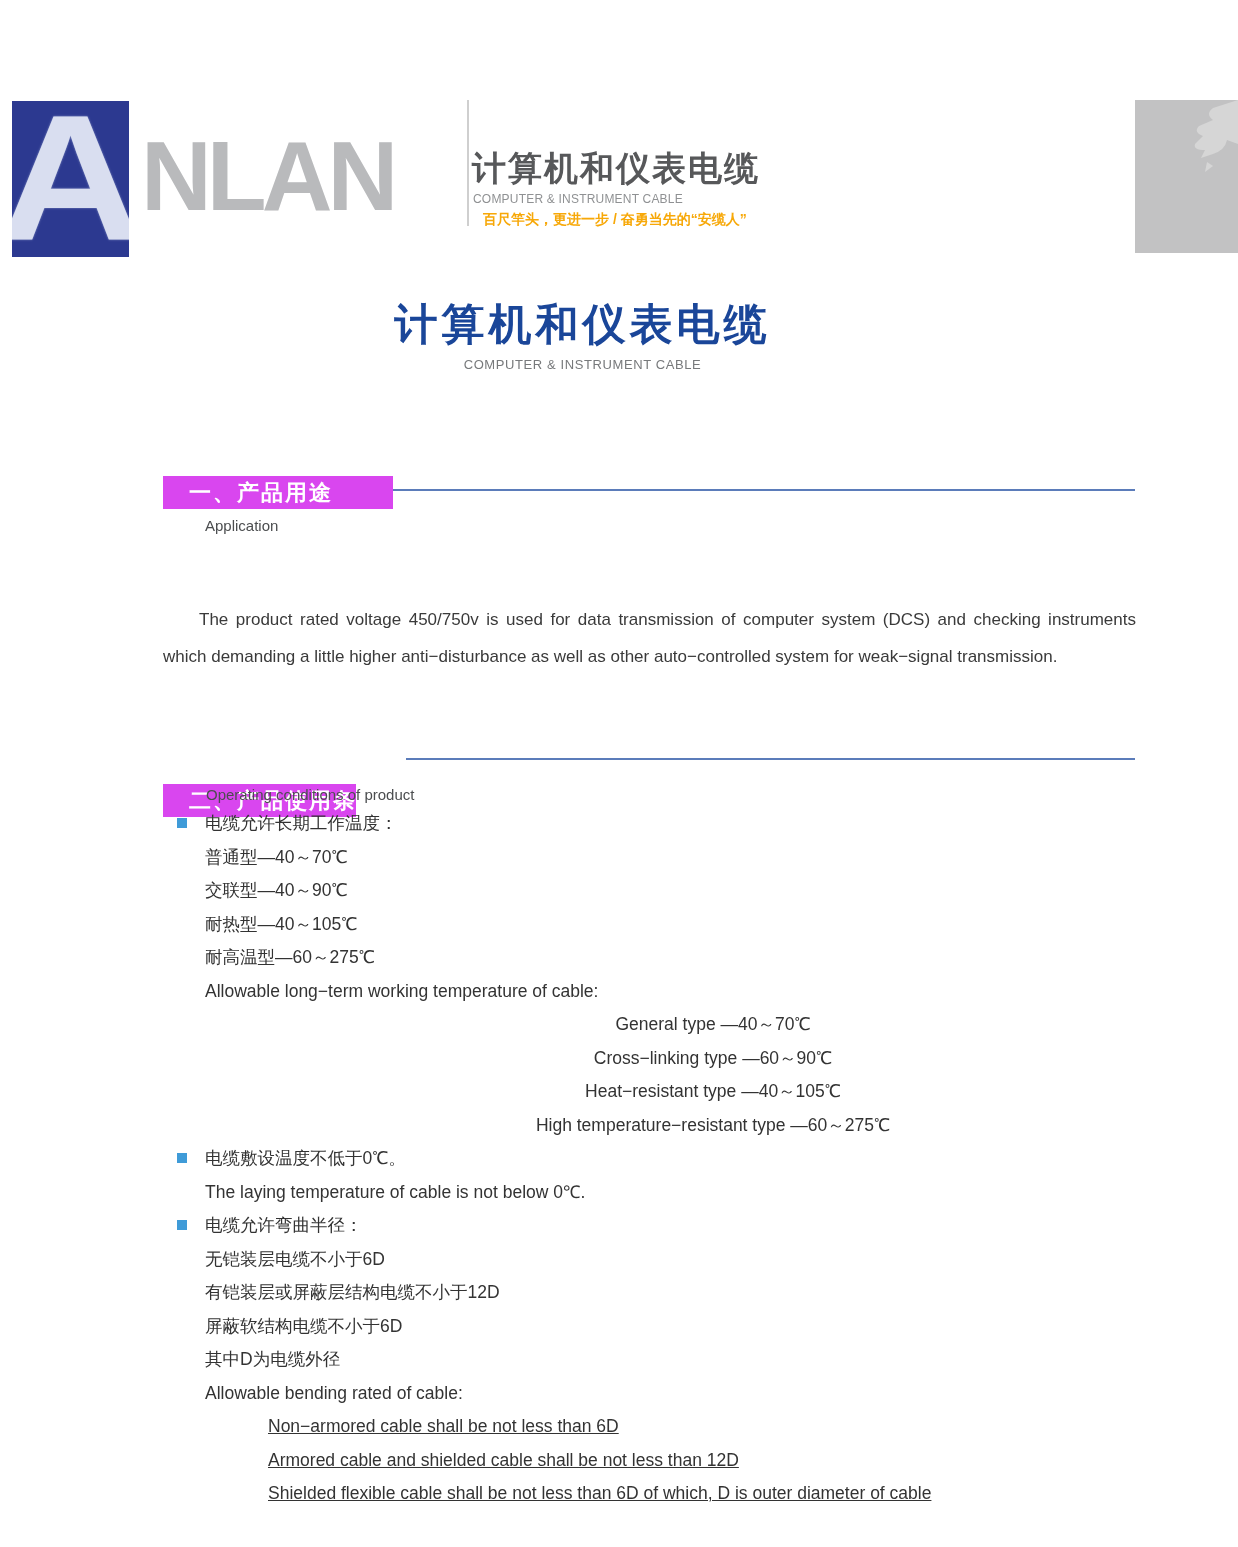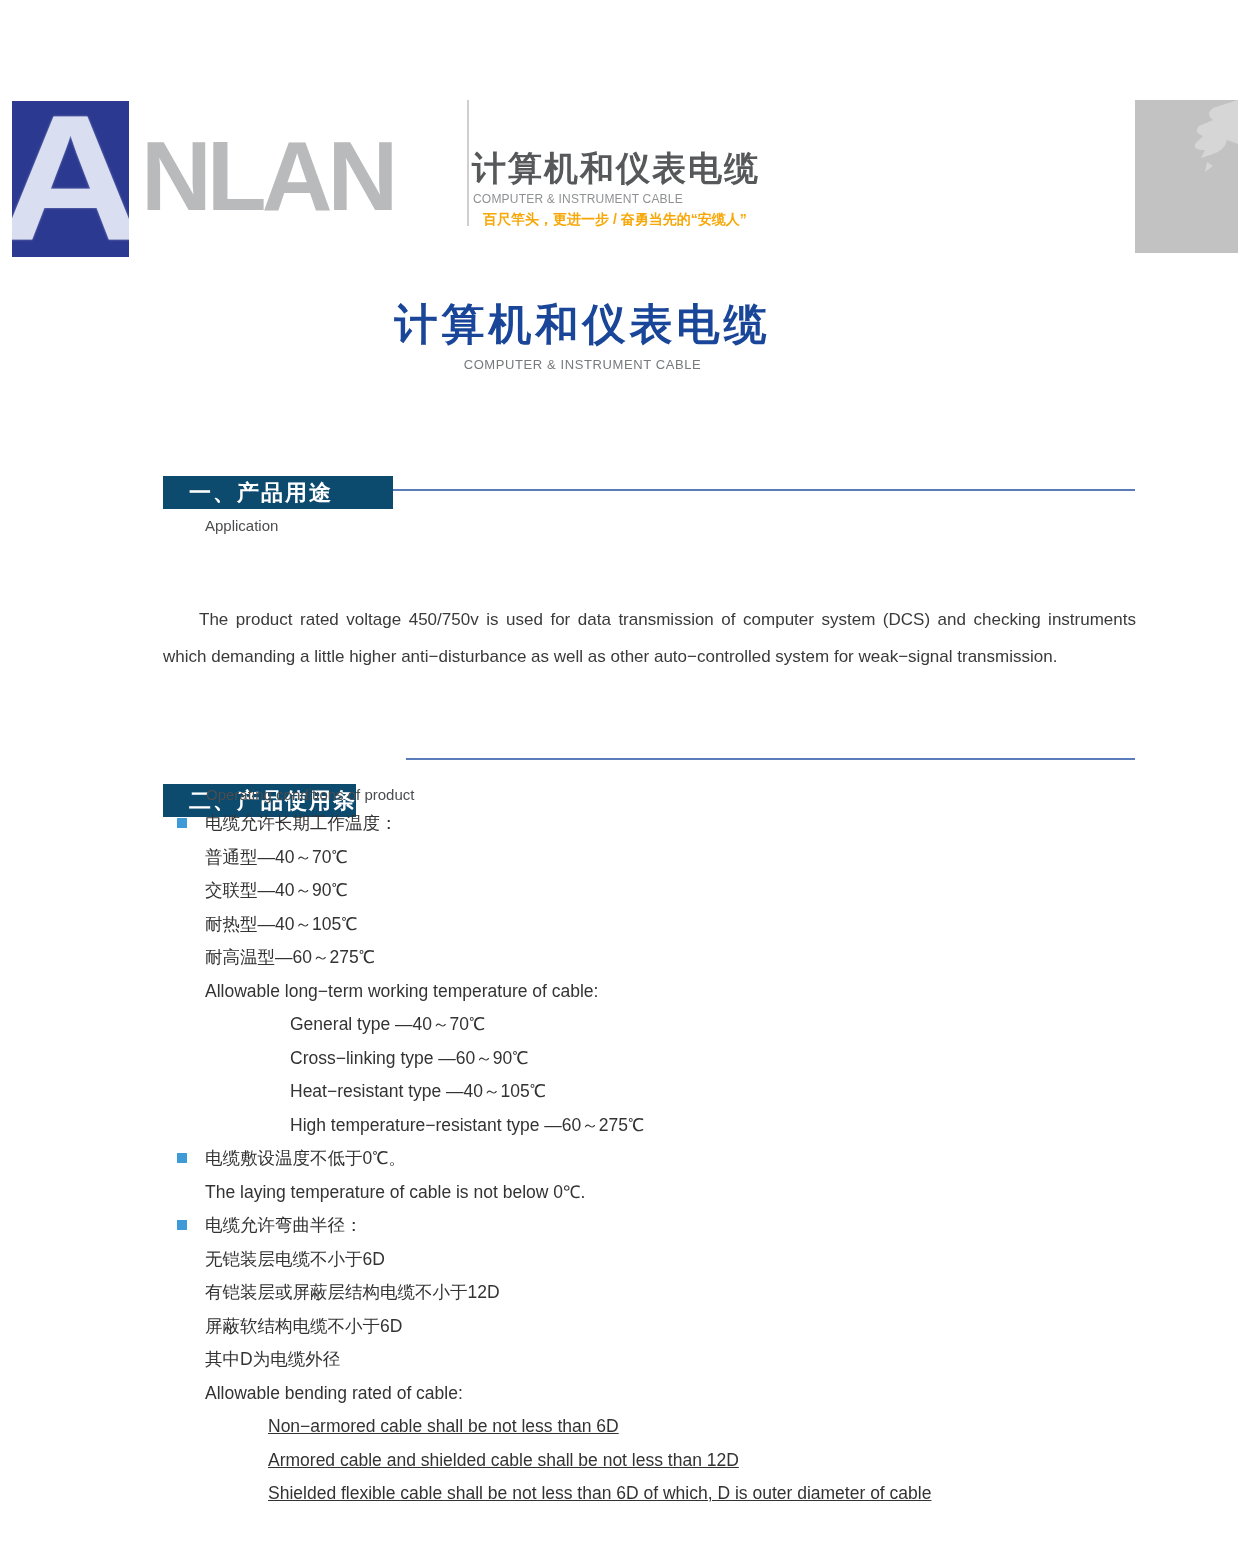--- a/index.html
+++ b/index.html
@@ -51,21 +51,21 @@
     position:absolute; left:0; top:296px; width:1165px; text-align:center;
     font-size:43px; font-weight:700; color:#1a4699; letter-spacing:4px;
   }
   .doc-subtitle {
     position:absolute; left:0; top:357px; width:1165px; text-align:center;
     font-size:13px; color:#77797b; letter-spacing:0.6px;
   }
 
   
   .section-bar {
-    position:absolute; height:33px; background:#0c4a6e; color:#ffffff;
+    position:absolute; height:33px; background:#d946ef; color:#ffffff;
     font-size:22px; font-weight:700; letter-spacing:2px;
     display:flex; align-items:center; padding-left:26px; box-sizing:border-box;
     white-space:nowrap;
   }
   .bar-1 { left:163px; top:476px; width:230px; }
   .bar-2 { left:163px; top:784px; width:193px; }
   .section-line { position:absolute; height:2px; background:#5b7cba; }
   .line-1 { left:393px; top:489px; width:742px; }
   .line-2 { left:406px; top:758px; width:729px; }
   .section-sub { position:absolute; font-size:15px; color:#4b4d4f; }
@@ -85,21 +85,21 @@
   
   .cond-list {
     position:absolute; left:163px; top:807px; width:973px;
     font-size:17.5px; color:#333333;
   }
   .item { position:relative; line-height:33.5px; padding-left:42px; white-space:nowrap; }
   .item .sq {
     position:absolute; left:14px; top:11px; width:10px; height:10px;
     background:#3f9bd8;
   }
-  .item.sub  { padding-left:127px; }
+  .item.sub  { padding-left:127px;text-align:center; }
   .item.sub2 { padding-left:105px;text-decoration:underline; }
 </style>
 </head>
 <body>
 
 <div class="page">
 
   <div class="logo-box">
     <div class="logo-a">A</div>
   </div>

